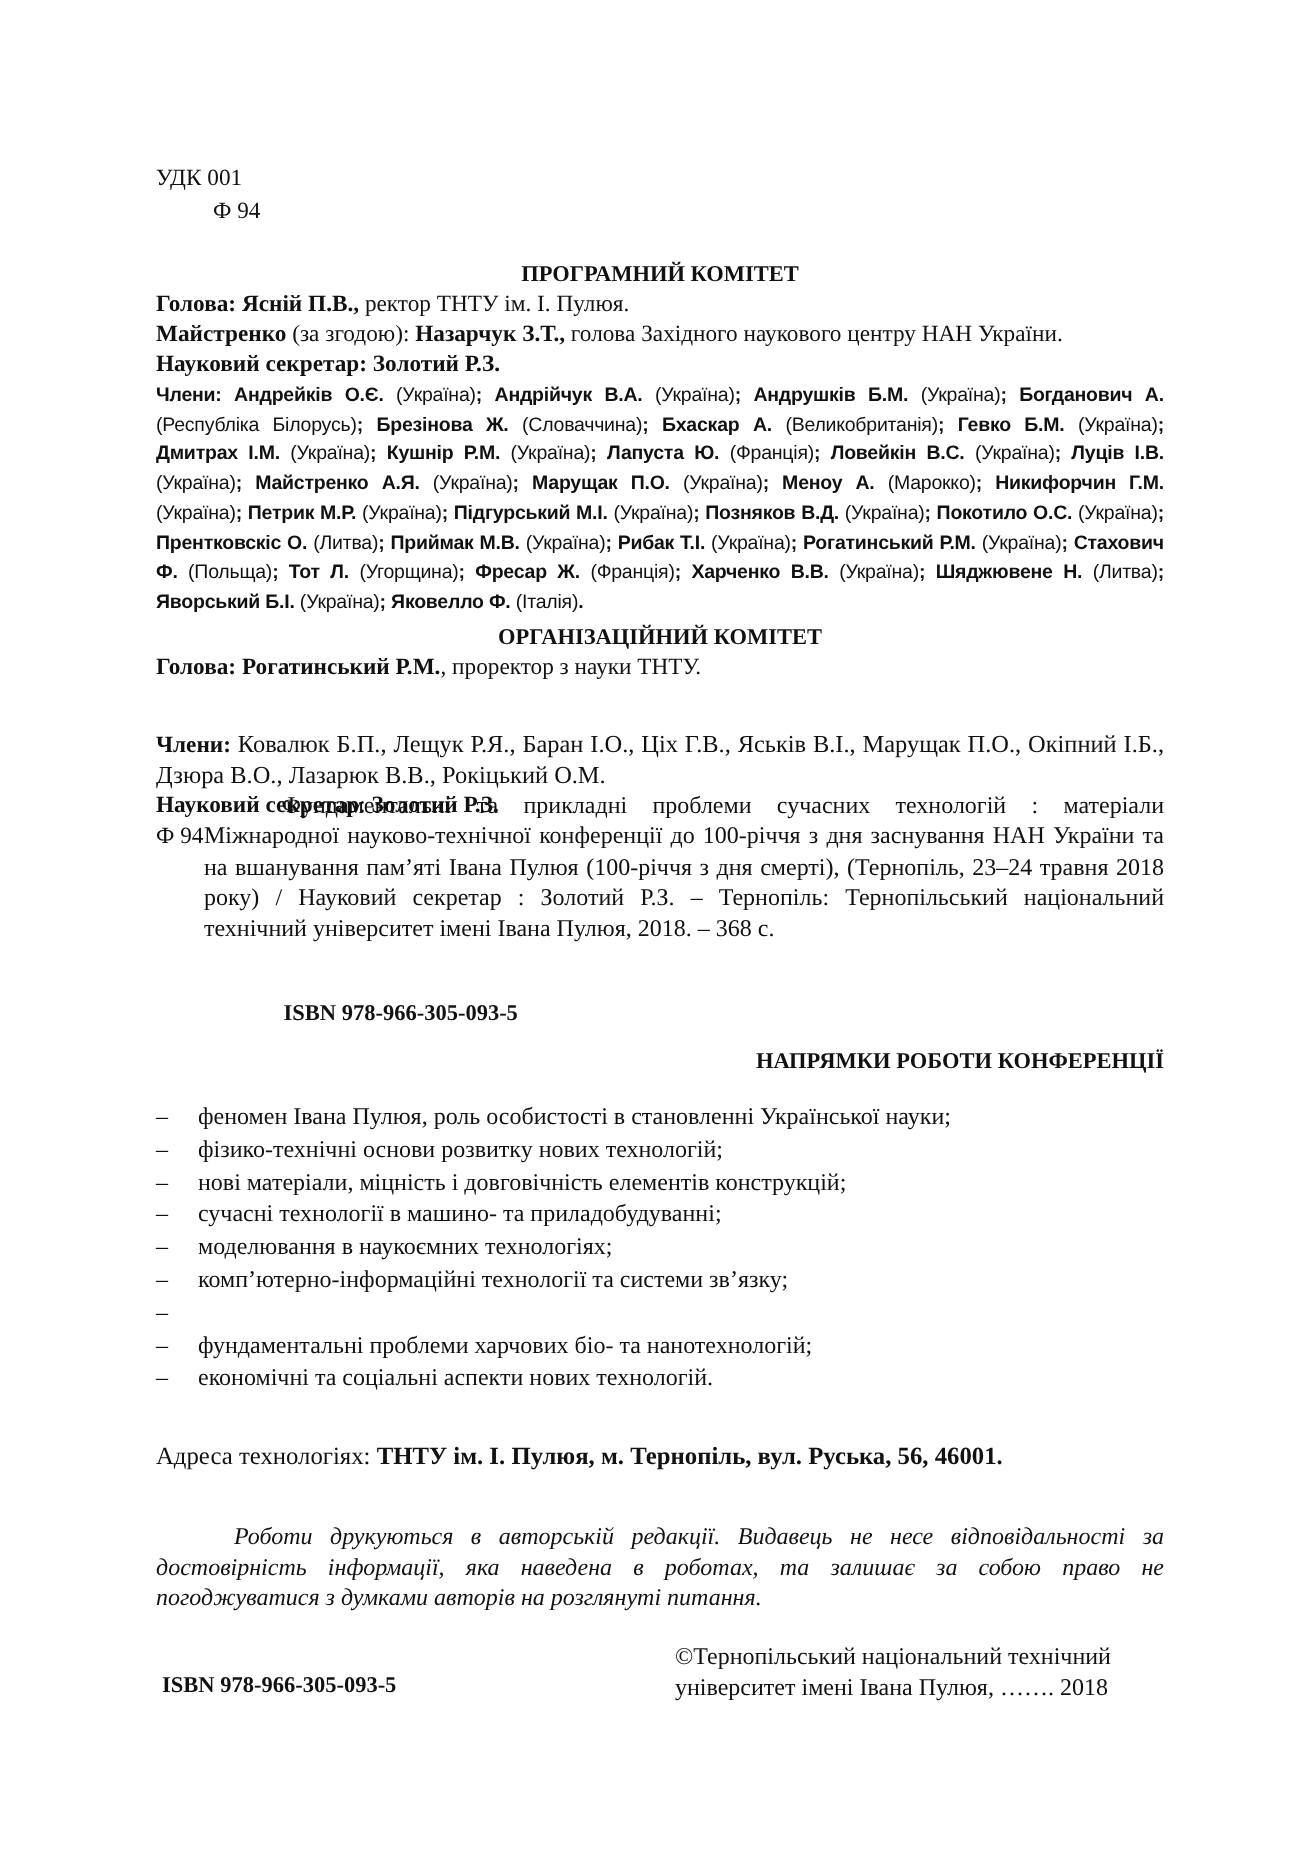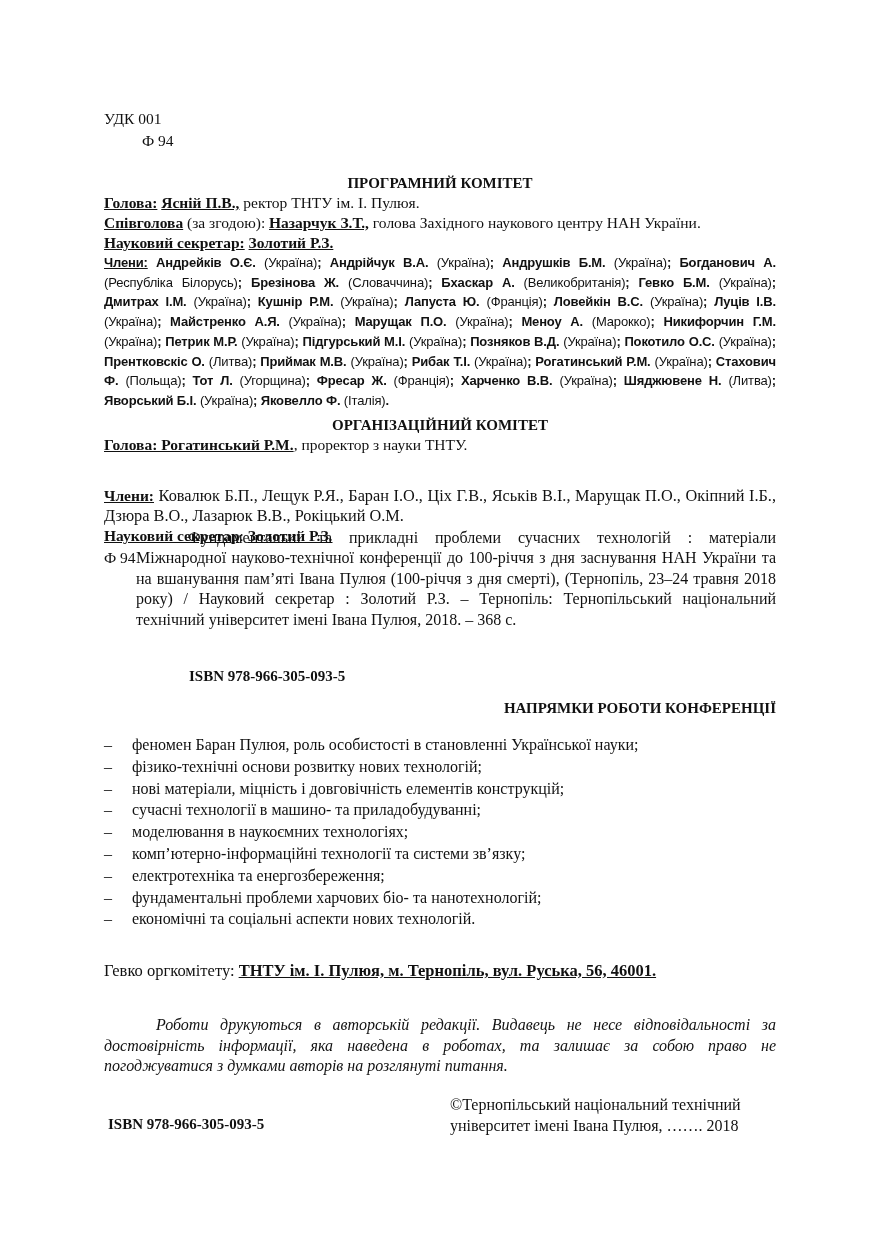--- a/index.html
+++ b/index.html
@@ -2,21 +2,21 @@
 <html><head>
 <meta charset="utf-8">
 <style>
   html, body { margin: 0; padding: 0; background: #ffffff; }
   body { width: 877px; height: 1240px; position: relative; overflow: hidden; color: #111; }
   .page { position: absolute; left: 104px; top: 0; width: 672px; font-family: "Liberation Serif", serif; font-size: 15.5px; line-height: 20px; }
   .sans { font-family: "Liberation Sans", sans-serif; font-size: 13px; letter-spacing: -0.15px; }
   .udk { position: absolute; left: 0; top: 109px; }
   .udk2 { position: absolute; left: 38px; top: 131px; }
   .h { text-align: center; font-weight: bold; font-size: 15px; }
-  .b { font-weight: bold; text-decoration: underline; }
+  .b { font-weight: bold; }
   .just { text-align: justify; }
   .sec1 { position: absolute; left: 0; top: 173px; width: 672px; }
   .sec1 .line { line-height: 20px; }
   .members { text-align: justify; line-height: 19.7px; }
   .sec2 { position: absolute; left: 0; top: 415px; width: 672px; }
   .biblio { position: absolute; left: 0; top: 528px; width: 672px; }
   .biblio .code { position: absolute; left: 0; top: 20px; }
   .biblio .text { margin-left: 32px; text-indent: 52px; text-align: justify; line-height: 20.4px; font-size: 16px;}
   .isbn1 { position: absolute; left: 85px; top: 666px; font-weight: bold; font-size: 15px; }
   .dirhead { position: absolute; left: 0; top: 698px; width: 672px; text-align: right; }
@@ -38,21 +38,21 @@
   <div class="udk2">Ф 94</div>
 
   <section class="sec1">
     <div class="h">ПРОГРАМНИЙ КОМІТЕТ</div>
     <div class="line">
       <span class="b">Голова:</span>
       <span class="b">Ясній П.В.,</span>
       <span>ректор ТНТУ ім. І. Пулюя.</span>
     </div>
     <div class="line">
-      <span class="b">Співголова</span>
+      <span class="b">Майстренко</span>
       <span>(за згодою):</span>
       <span class="b">Назарчук З.Т.,</span>
       <span>голова Західного наукового центру НАН України.</span>
     </div>
     <div class="line">
       <span class="b">Науковий секретар:</span>
       <span class="b">Золотий Р.З.</span>
     </div>
     <div class="members sans">
       <span class="b">Члени:</span>
@@ -74,21 +74,21 @@
     <div class="code">Ф 94</div>
     <div class="text">Фундаментальні та прикладні проблеми сучасних технологій : матеріали Міжнародної науково-технічної конференції до 100-річчя з дня заснування НАН України та на вшанування пам’яті Івана Пулюя (100-річчя з дня смерті), (Тернопіль, 23–24 травня 2018 року) / Науковий секретар : Золотий Р.З. – Тернопіль: Тернопільський національний технічний університет імені Івана Пулюя, 2018. – 368 с.</div>
   </section>
 
   <div class="isbn1">ISBN 978-966-305-093-5</div>
 
   <div class="dirhead h">НАПРЯМКИ РОБОТИ КОНФЕРЕНЦІЇ</div>
   <ul class="dirs" id="dirs">
       <li>
         <span class="dash">–</span>
-        <span class="txt">феномен Баран Пулюя, роль особистості в становленні Української науки;</span>
+        <span class="txt">феномен Івана Пулюя, роль особистості в становленні Української науки;</span>
       </li>
       <li>
         <span class="dash">–</span>
         <span class="txt">фізико-технічні основи розвитку нових технологій;</span>
       </li>
       <li>
         <span class="dash">–</span>
         <span class="txt">нові матеріали, міцність і довговічність елементів конструкцій;</span>
       </li>
       <li>
@@ -98,34 +98,33 @@
       <li>
         <span class="dash">–</span>
         <span class="txt">моделювання в наукоємних технологіях;</span>
       </li>
       <li>
         <span class="dash">–</span>
         <span class="txt">комп’ютерно-інформаційні технології та системи зв’язку;</span>
       </li>
       <li>
         <span class="dash">–</span>
-        <span class="txt">електротехніка та енергозбереження;</span>
       </li>
       <li>
         <span class="dash">–</span>
         <span class="txt">фундаментальні проблеми харчових біо- та нанотехнологій;</span>
       </li>
       <li>
         <span class="dash">–</span>
         <span class="txt">економічні та соціальні аспекти нових технологій.</span>
       </li>
     </ul>
 
   <div class="addr">
-    <div><span>Гевко оргкомітету: </span><span class="b">ТНТУ ім. І. Пулюя, м. Тернопіль, вул. Руська, 56, 46001.</span></div>
+    <div><span>Адреса технологіях: </span><span class="b">ТНТУ ім. І. Пулюя, м. Тернопіль, вул. Руська, 56, 46001.</span></div>
   </div>
 
   <div class="note">Роботи друкуються в авторській редакції. Видавець не несе відповідальності за достовірність інформації, яка наведена в роботах, та залишає за собою право не погоджуватися з думками авторів на розглянуті питання.</div>
 
   <div class="isbn2">ISBN 978-966-305-093-5</div>
   <div class="copy">
     <div>©Тернопільський національний технічний</div>
     <div>університет імені Івана Пулюя, ……. 2018</div>
   </div>
 </div>

